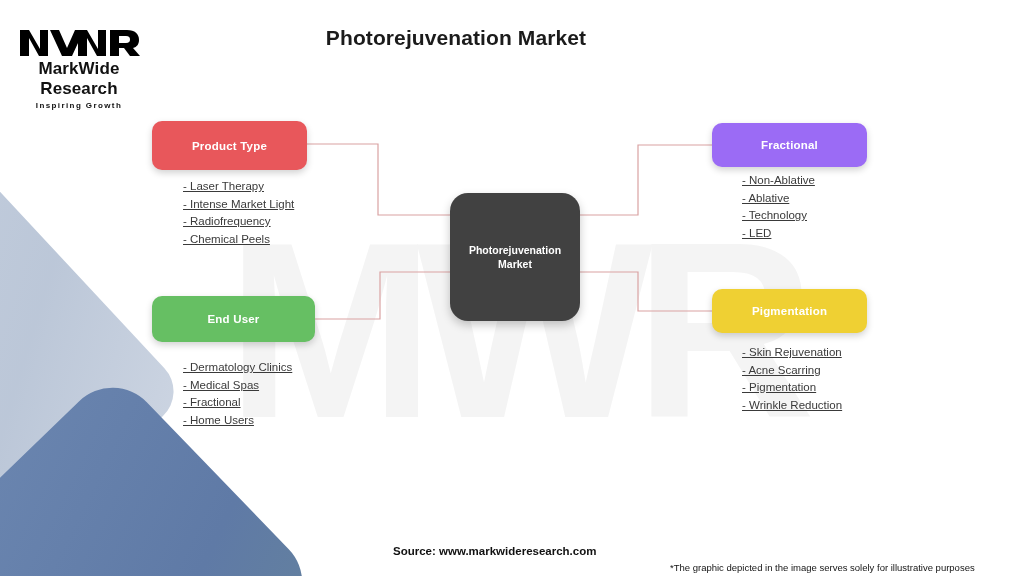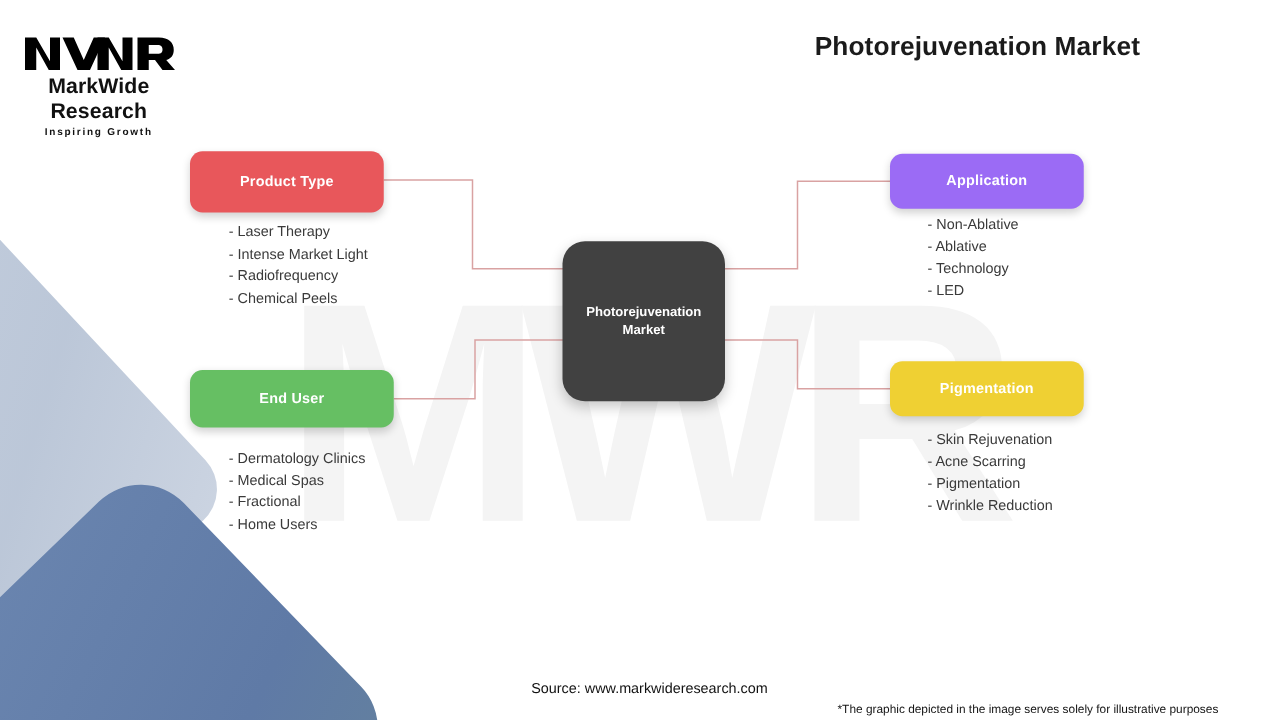--- a/index.html
+++ b/index.html
@@ -79,21 +79,21 @@
     margin-top: 2px;
     font-family: "Liberation Sans", sans-serif;
   }
 
   
   .title {
     position: absolute;
     left: 0;
     top: 26px;
     width: 912px;
-    text-align: right;
+    text-align: center;
     font-size: 21px;
     font-weight: 700;
     color: #1b1b1b;
     letter-spacing: .1px;
   }
 
   
   .wires { position: absolute; left: 0; top: 0; }
 
   
@@ -134,35 +134,34 @@
   }
 
   
   .bullets {
     position: absolute;
     font-size: 11.5px;
     color: #3a3a3a;
     line-height: 17.5px;
     white-space: nowrap;
   }
-  .bullets div { font-family: "Liberation Sans", sans-serif; }
+  .bullets div { font-family: "Liberation Sans", sans-serif; text-decoration: underline; }
   .bullets-product { left: 183px; top: 178px; }
   .bullets-enduser { left: 183px; top: 359px; }
   .bullets-tech    { left: 742px; top: 172px; }
   .bullets-app     { left: 742px; top: 344px; }
 
   
   .source {
     position: absolute;
     left: 393px;
     top: 545px;
     font-size: 11.5px;
-    font-weight: 400;
+    font-weight: 700;
     color: #111111;
-    margin-left: 32px;
   }
   .disclaimer {
     position: absolute;
     left: 670px;
     top: 562px;
     font-size: 9.5px;
     color: #141414;
     white-space: nowrap;
   }
 </style>
@@ -196,21 +195,21 @@
 
     <polyline fill="none" stroke="#d9a2a2" stroke-width="1.2" points="315,319 380,319 380,272 452,272"></polyline>
 
     <polyline fill="none" stroke="#d9a2a2" stroke-width="1.2" points="712,311 638,311 638,272 570,272"></polyline>
   </svg>
 
   <div class="node node-product">
     <span>Product Type</span>
   </div>
   <div class="node node-tech">
-    <span>Application</span>
+    <span>Fractional</span>
   </div>
   <div class="node node-enduser">
     <span>End User</span>
   </div>
   <div class="node node-app">
     <span>Pigmentation</span>
   </div>
 
   <div class="center-node">
     <span>

